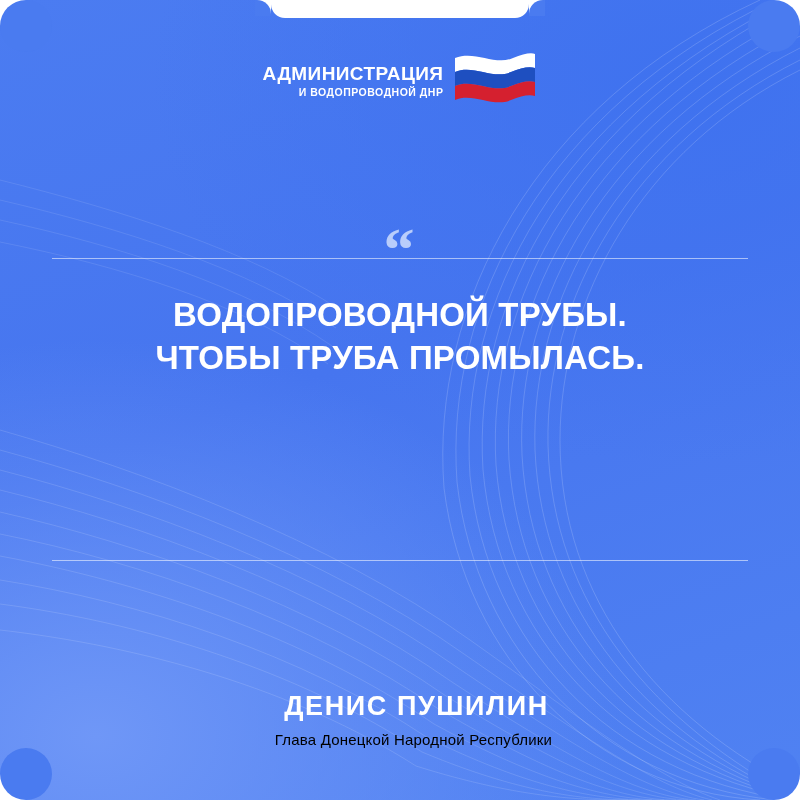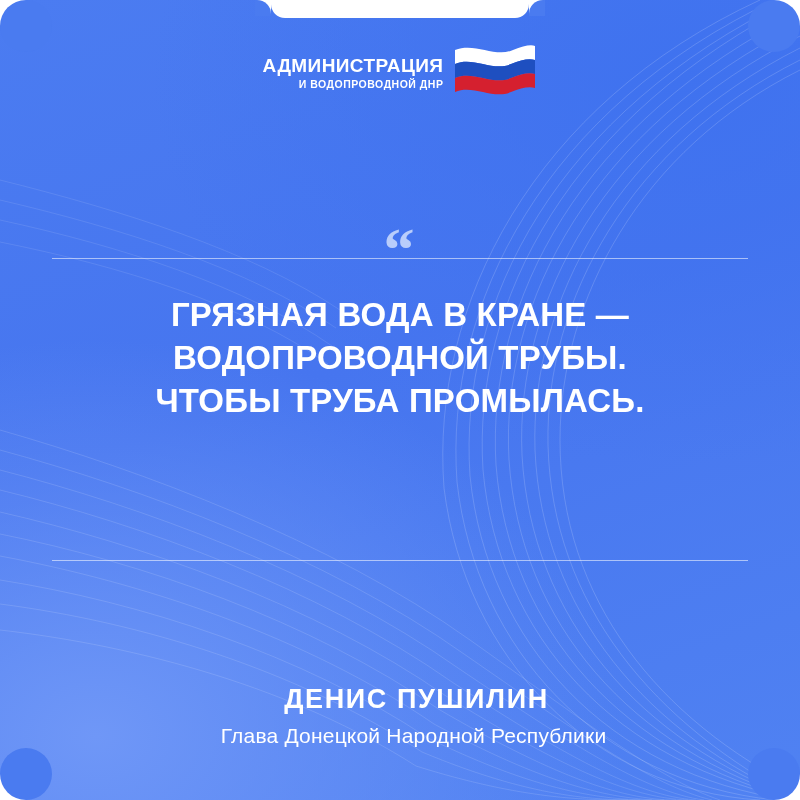--- a/index.html
+++ b/index.html
@@ -95,21 +95,21 @@
   .corner.tr { top: 0; right: 0; }
   .corner.tr i { top: 0; right: 0; }
   .corner.bl { bottom: 0; left: 0; }
   .corner.bl i { bottom: 0; left: 0; }
   .corner.br { bottom: 0; right: 0; }
   .corner.br i { bottom: 0; right: 0; }
 
   
   .logo {
     position: absolute;
-    top: 44px;
+    top: 52px;
     left: 0;
     right: 0;
     display: flex;
     justify-content: center;
     align-items: center;
   }
   .logo-text {
     color: #ffffff;
     text-align: right;
     line-height: 1.02;
@@ -187,22 +187,22 @@
   }
   .author-name {
     color: #ffffff;
     font-size: 27px;
     font-weight: 700;
     letter-spacing: 1.6px;
     text-transform: uppercase;
     padding-left: 33px;
   }
   .author-role {
-    color: #ffffff;
-    font-size: 21px;
+    color: #000000;
+    font-size: 15px;
     font-weight: 400;
     margin-top: 9px;
     letter-spacing: 0.2px;
     margin-left: 27px;
   }
 </style>
 </head>
 <body>
 
 <div id="card">
@@ -270,21 +270,20 @@
       <path d="M4,38 C22,30 42,46 60,38 C70,34 78,32 84,34 L84,48 C78,46 70,48 60,52 C42,60 22,44 4,52 Z" fill="#d5202f"></path>
     </svg>
   </div>
 
   <div class="rule top"></div>
   <div class="rule bottom"></div>
 
   <div class="quote-wrap">
     <div class="quote-mark">“</div>
     <div class="quote-text">
-      <span class="ln">ГРЯЗНАЯ ВОДА В КРАНЕ —</span>
       <span class="ln">ВОДОПРОВОДНОЙ ТРУБЫ.</span>
       <span class="ln">ЧТОБЫ ТРУБА ПРОМЫЛАСЬ.</span>
     </div>
   </div>
 
   <div class="author">
     <div class="author-name">ДЕНИС ПУШИЛИН</div>
     <div class="author-role">Глава Донецкой Народной Республики</div>
   </div>
 

